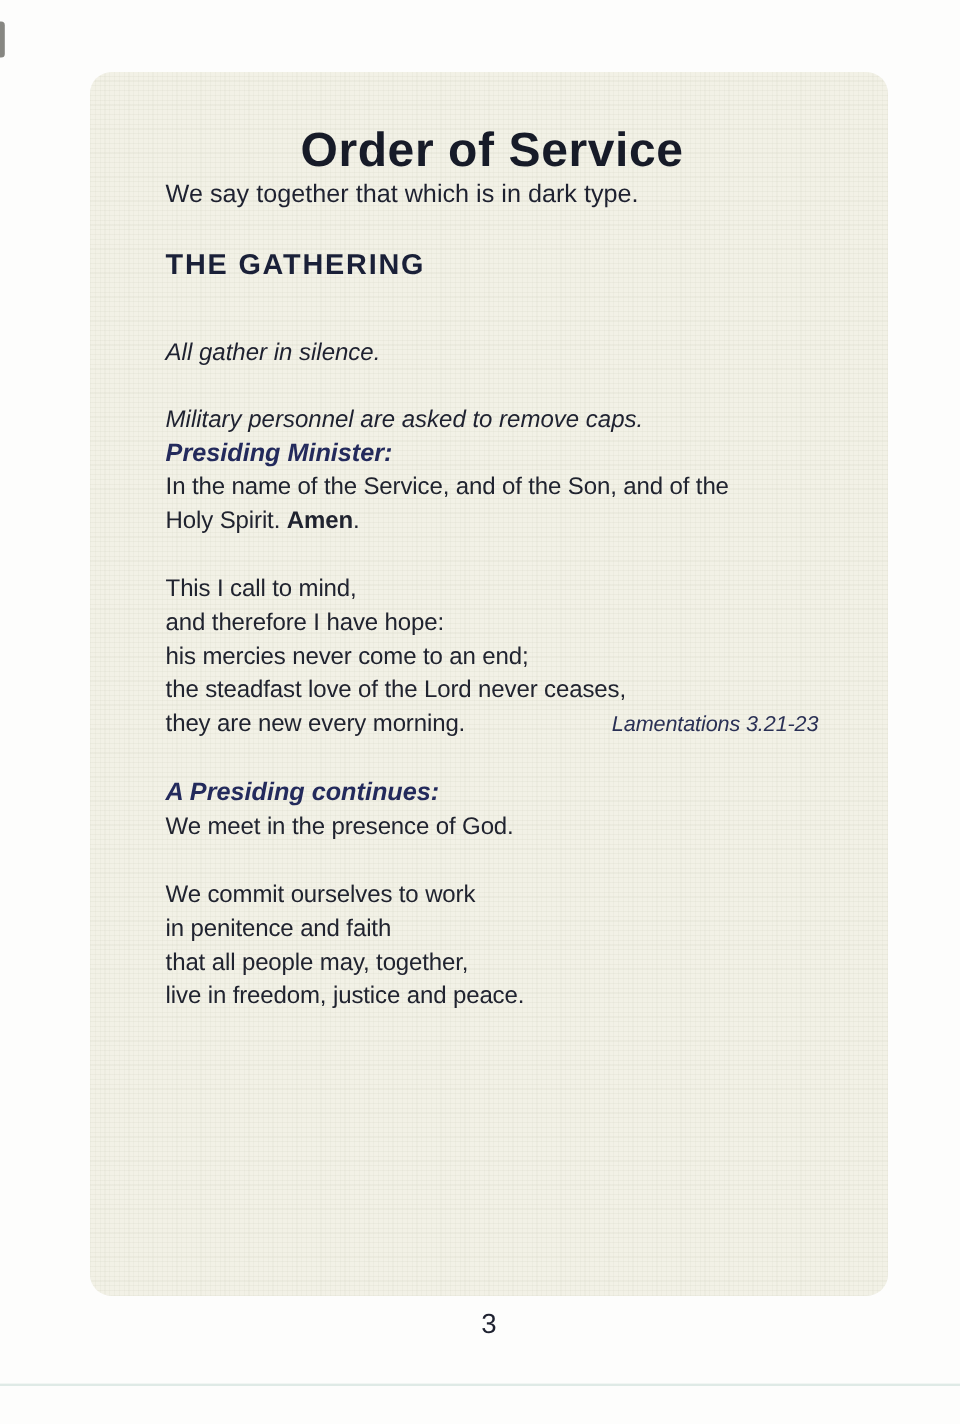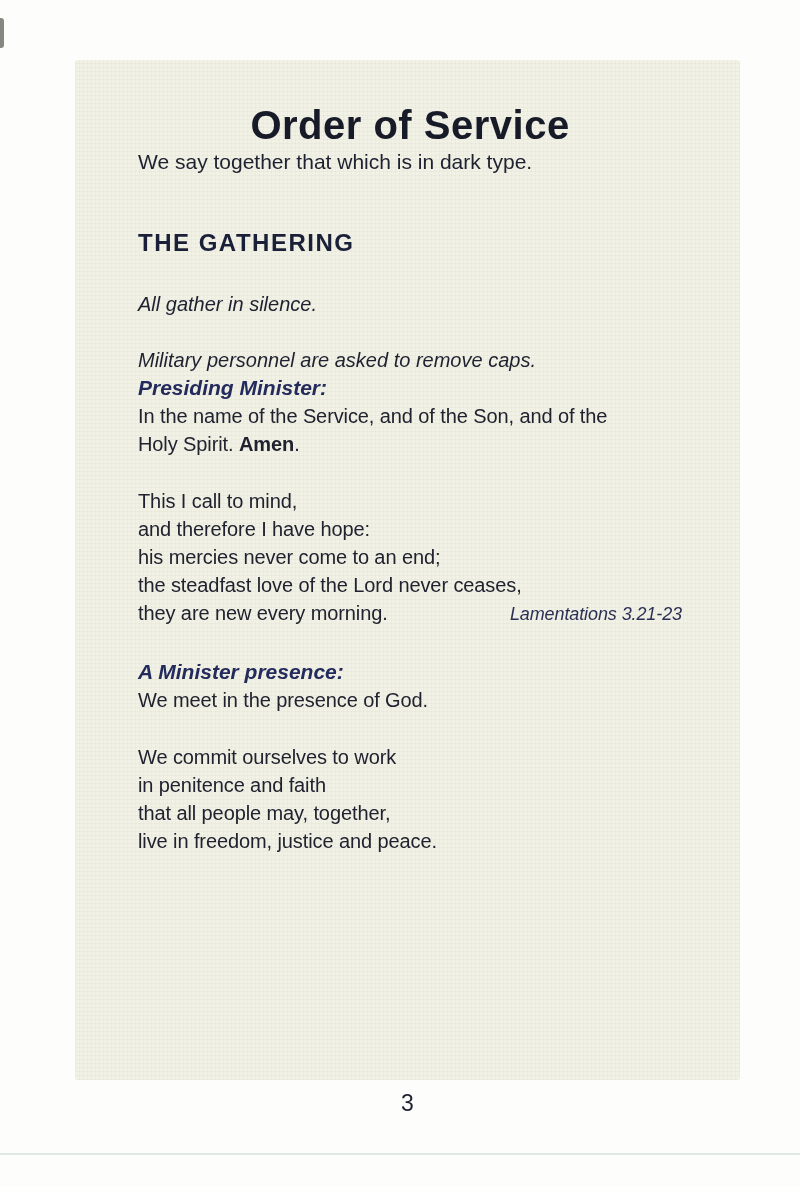--- a/index.html
+++ b/index.html
@@ -14,43 +14,43 @@
   .edge-artifact{
     position:absolute;left:0;top:18px;width:4px;height:30px;
     background:#5f5f5a;border-radius:0 3px 3px 0;opacity:.75;
   }
   .card{
     position:absolute;left:75px;top:60px;width:665px;height:1020px;
     background-color:#f2f1e6;
     background-image:
       repeating-linear-gradient(0deg, rgba(205,206,188,.18) 0 1px, transparent 1px 4px),
       repeating-linear-gradient(90deg, rgba(205,206,188,.14) 0 1px, transparent 1px 4px);
-    border-radius:3px;
+    border-radius:18px;
     overflow:hidden;
     box-sizing:border-box;
     padding:0 58px 0 63px;
     color:#20232f;
   }
   .card p, .card h1, .card h2{margin:0;}
   h1.title{
     margin-top:42px;
     font-size:40px;line-height:46px;font-weight:700;
     text-align:center;color:#171b28;letter-spacing:.5px;
   }
   .subtitle{
     margin-top:40px;font-size:21px;line-height:28px;color:#1e2130;
   }
   h2.section-heading{
-    margin-top:52px;font-size:24px;line-height:30px;font-weight:700;
+    margin-top:30px;font-size:24px;line-height:30px;font-weight:700;
     color:#1a2038;letter-spacing:1.5px;
   }
   .rubric{
     font-style:italic;font-size:20px;line-height:28px;color:#1e2130;
   }
-  .rubric.first{margin-top:32px;}
+  .rubric.first{margin-top:44px;}
   .rubric.next{margin-top:28px;}
   .role{
     margin-top:28px;font-size:21px;line-height:28px;
     font-weight:700;font-style:italic;color:#232a5c;
   }
   .role.second{margin-top:30px;}
   .body-para{
     font-size:20px;line-height:28px;color:#20232f;letter-spacing:-0.1px;
   }
   .invocation{margin-top:35px;}
@@ -100,21 +100,21 @@
       <p>This I call to mind,</p>
       <p>and therefore I have hope:</p>
       <p>his mercies never come to an end;</p>
       <p>the steadfast love of the Lord never ceases,</p>
       <p class="last-line">
           <span>they are new every morning.</span>
           <span class="citation">Lamentations 3.21-23</span>
         </p>
     </div>
 
-    <p class="role second">A Minister presence:</p>
+    <p class="role second">A Presiding continues:</p>
 
     <p class="body-para meeting">We meet in the presence of God.</p>
 
     <div class="stanza">
       <p>We commit ourselves to work</p>
       <p>in penitence and faith</p>
       <p>that all people may, together,</p>
       <p>live in freedom, justice and peace.</p>
     </div>
 

